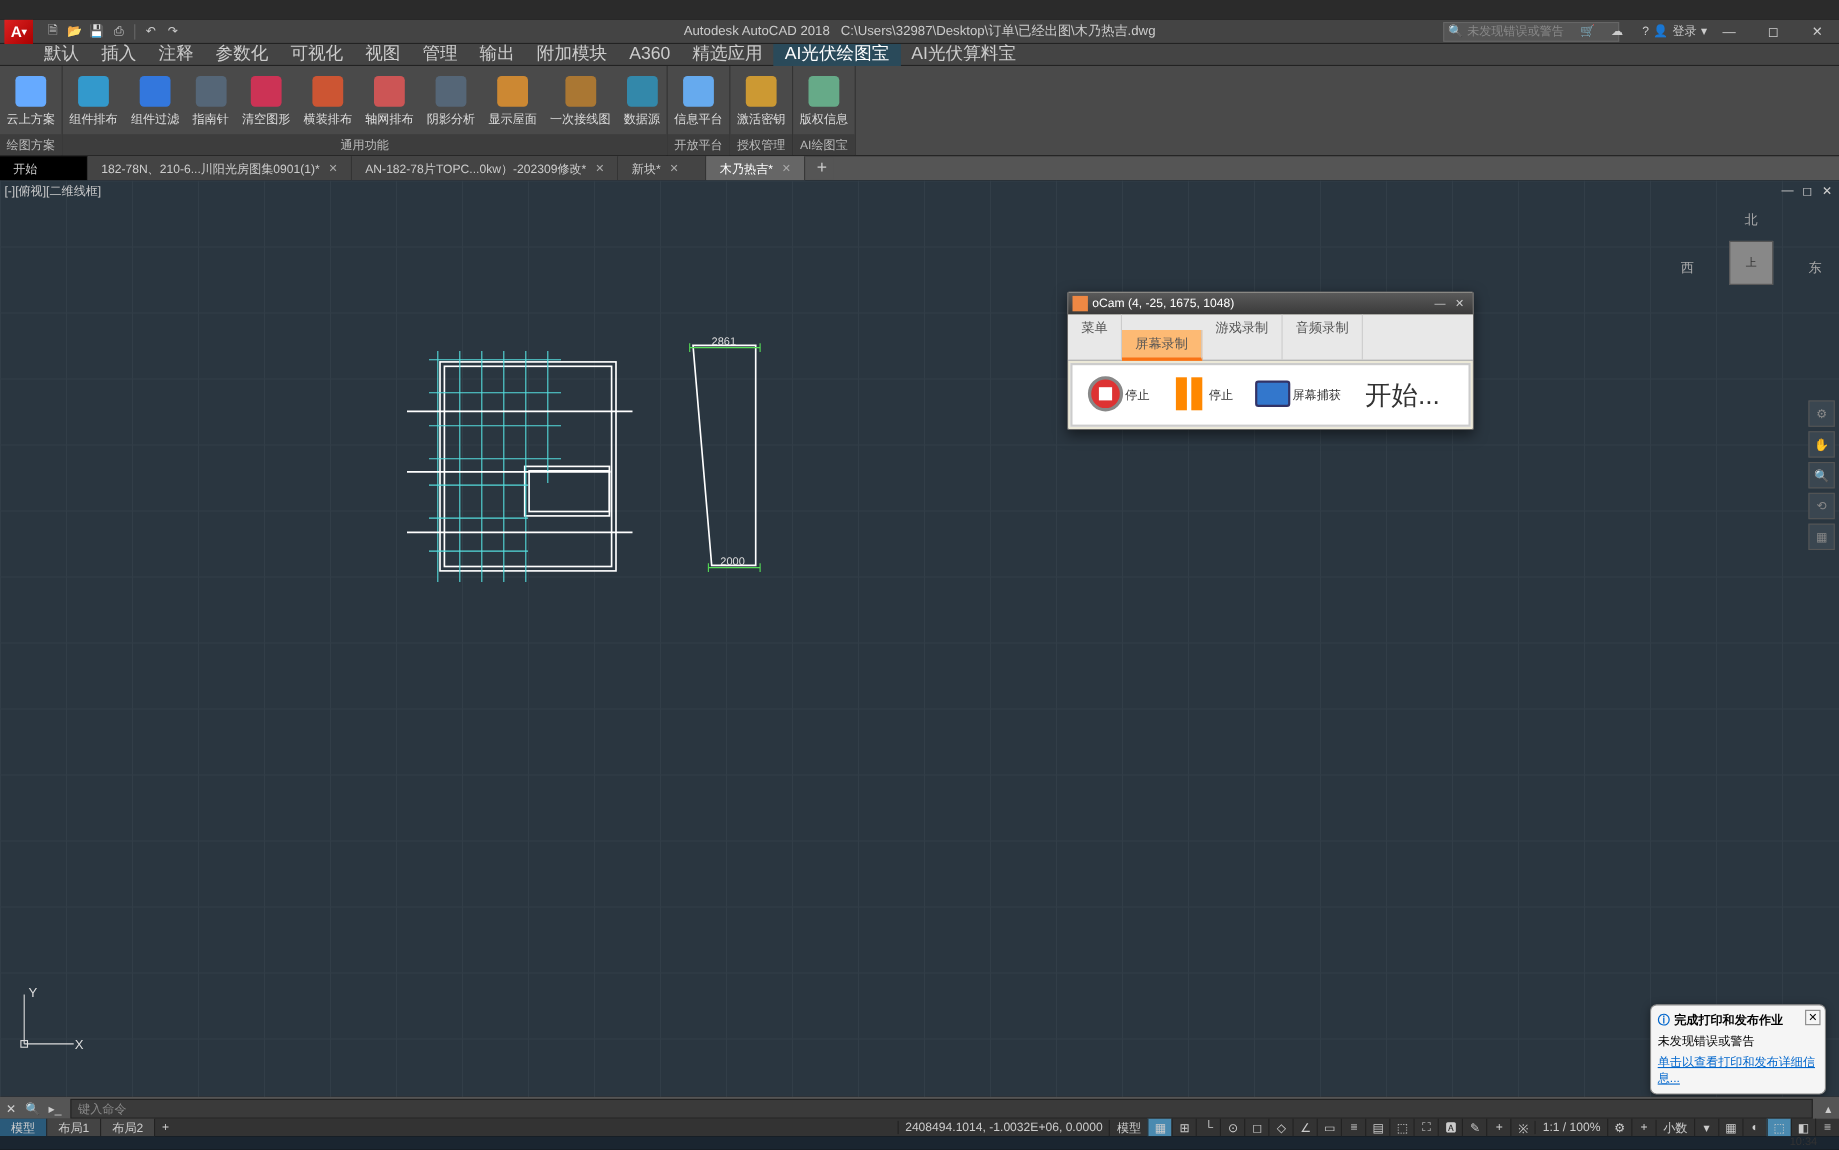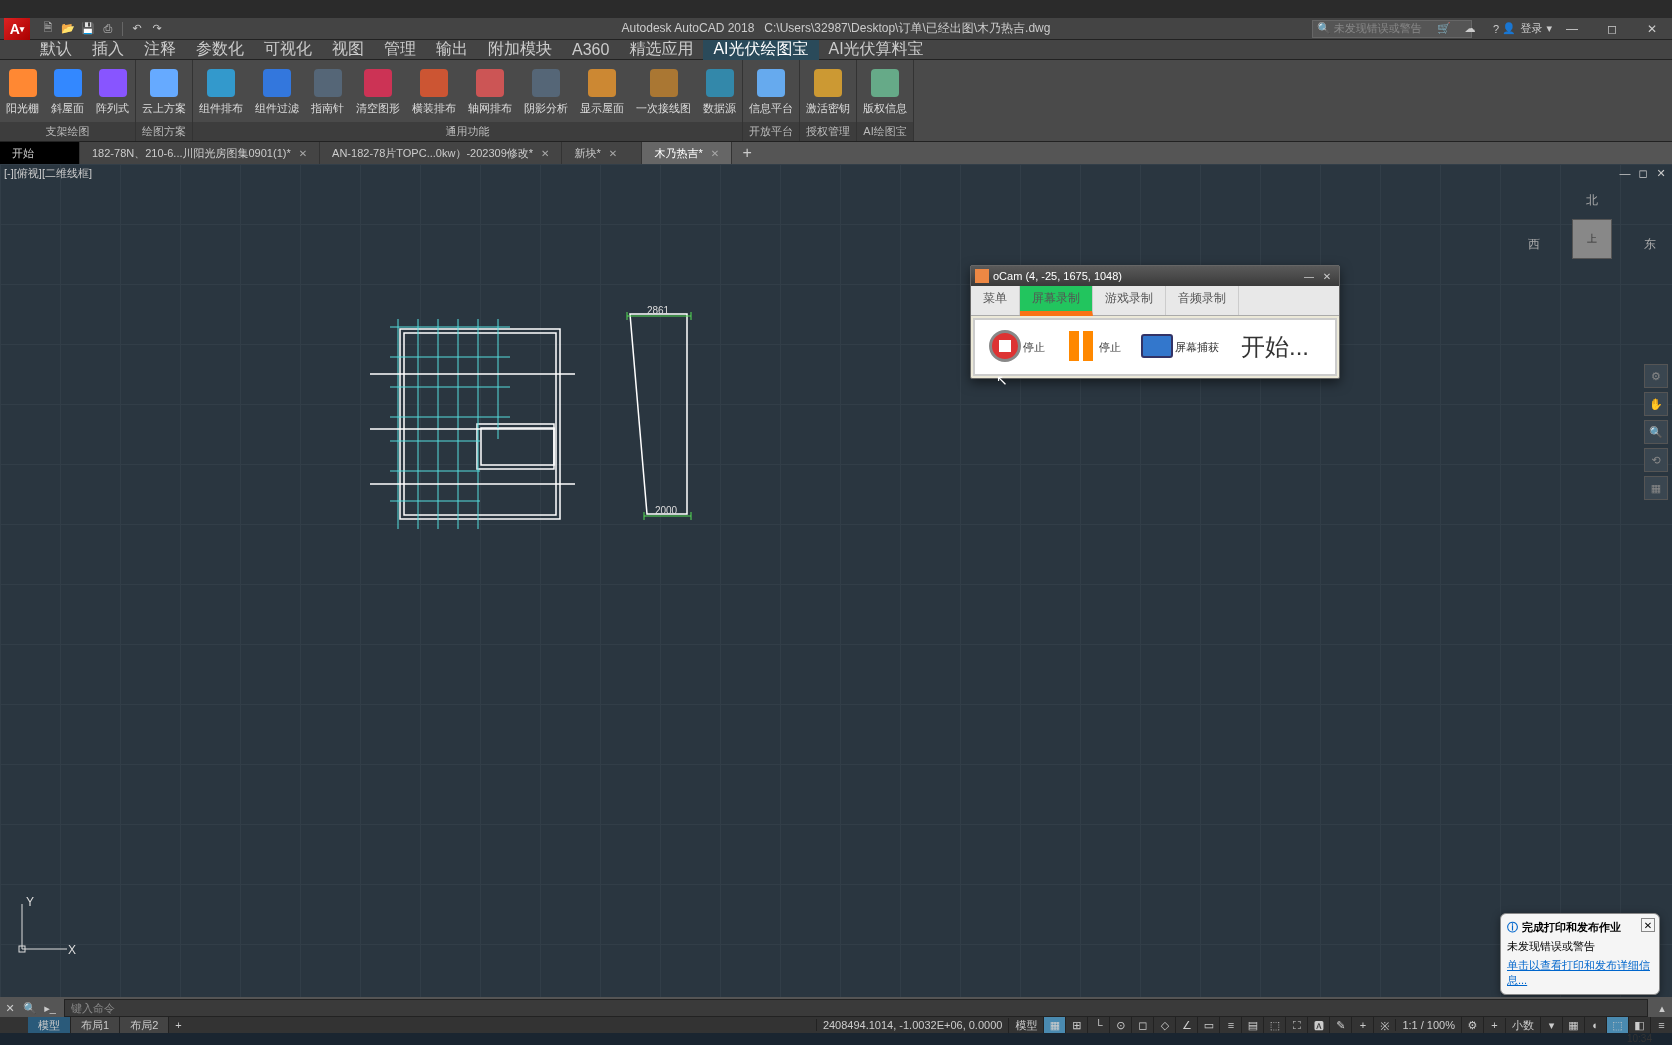--- a/index.html
+++ b/index.html
@@ -69,39 +69,39 @@
 .dwg-dim { stroke: #5d5; stroke-width: 1; fill: none; }
 .dwg-dim-text { fill: #ddd; font-size: 10px; text-anchor: middle; }
 
 
 .ocam { position: absolute; top: 265px; left: 970px; width: 370px; background: #ece9d8; border: 1px solid #666; box-shadow: 0 4px 12px rgba(0,0,0,0.5); border-radius: 2px; }
 .ocam-title { height: 20px; background: linear-gradient(#5a5a5a,#3a3a3a); color: #fff; font-size: 11px; display: flex; align-items: center; padding: 0 4px; }
 .ocam-title-controls { margin-left: auto; display: flex; gap: 2px; }
 .ocam-tc { width: 16px; height: 14px; display:flex; align-items:center; justify-content:center; color:#ccc; font-size:10px; cursor:pointer; }
 .ocam-tabs { display: flex; background: #e8e8e8; border-bottom: 1px solid #aaa; }
 .ocam-tab { padding: 4px 12px; font-size: 12px; color: #555; cursor: pointer; border-right: 1px solid #ccc; }
-.ocam-tab.active { background: #22c55e; border-bottom: 5px solid #f97316; margin-bottom: -1px; }
+.ocam-tab.active { background: #fdba74; border-bottom: 3px solid #f97316; margin-bottom: -1px; margin-top: 14px; }
 .ocam-body { display: flex; align-items: center; padding: 6px; background: #fff; border: 2px solid #ccc; margin: 2px; gap: 6px; }
 .ocam-btn { display: flex; align-items: center; font-size: 11px; color: #333; cursor: pointer; padding: 2px 6px; }
 .ocam-icon { width: 36px; height: 36px; display: flex; align-items: center; justify-content: center; margin-bottom: 2px; }
 .ocam-status { font-size: 24px; color: #333; margin-left: 10px; }
 
 
 .balloon { position: absolute; bottom: 50px; right: 12px; width: 160px; background: #f5f5f5; border: 1px solid #888; border-radius: 6px; padding: 6px; font-size: 11px; box-shadow: 0 2px 8px rgba(0,0,0,0.4); }
 .balloon-title { font-weight: bold; display: flex; align-items: center; gap: 4px; }
 .balloon-close { position: absolute; top: 4px; right: 4px; width: 14px; height: 14px; border: 1px solid #888; font-size: 10px; display:flex; align-items:center; justify-content:center; cursor:pointer; }
 .balloon-link { color: #06c; text-decoration: underline; cursor: pointer; }
 
 
 .cmdline { position: absolute; bottom: 26px; left: 0; right: 0; height: 22px; background: #555; display: flex; align-items: center; }
 .cmd-btn { width: 20px; height: 20px; display:flex; align-items:center; justify-content:center; color:#ccc; cursor:pointer; font-size:11px; }
 .cmd-input { flex: 1; height: 18px; background: #3a3a3a; border: 1px solid #222; color: #888; font-size: 11px; padding: 0 6px; display:flex; align-items:center; margin: 0 4px; }
 
 
-.statusbar { position: absolute; bottom: 12px; left: 0; right: 0; height: 16px; background: #333; display: flex; align-items: center; color: #ccc; font-size: 11px; padding-left: 28px; }
+.statusbar { position: absolute; bottom: 12px; left: 0; right: 0; height: 16px; background: #333; display: flex; align-items: center; color: #ccc; font-size: 11px; }
 .status-tab { padding: 0 10px; background: #444; border-right: 1px solid #222; cursor: pointer; height:100%; display:flex; align-items:center;}
 .status-tab.active { background: #2a5a7a; }
 .status-btn { width: 22px; height: 16px; display:flex; align-items:center; justify-content:center; border-left: 1px solid #222; cursor:pointer;}
 .status-btn.active { background: #4a8ab0; }
 .status-text { padding: 0 6px; border-left:1px solid #222;}
 .status-right { display:flex; align-items:center; height:100%;}
 
 
 .taskbar { position: absolute; bottom: 0; left: 0; right: 0; height: 12px; background: #1a2530; }
 .clock { position: absolute; right: 20px; bottom: 1px; color: #333; font-size: 10px; }
@@ -149,43 +149,20 @@
     <div class="menu-item">管理</div>
     <div class="menu-item">输出</div>
     <div class="menu-item">附加模块</div>
     <div class="menu-item">A360</div>
     <div class="menu-item">精选应用</div>
     <div class="menu-item active">AI光伏绘图宝</div>
     <div class="menu-item">AI光伏算料宝</div>
   </div>
 
 <div class="ribbon" id="ribbon">
-    <div class="ribbon-group">
-      <div class="ribbon-buttons">
-        <div class="ribbon-btn">
-          <div class="ribbon-icon">
-            <div style="width:28px;height:28px;background:#ff8833;border-radius:4px;"></div>
-          </div>
-          <div class="ribbon-label">阳光棚</div>
-        </div>
-        <div class="ribbon-btn">
-          <div class="ribbon-icon">
-            <div style="width:28px;height:28px;background:#3388ff;border-radius:4px;"></div>
-          </div>
-          <div class="ribbon-label">斜屋面</div>
-        </div>
-        <div class="ribbon-btn">
-          <div class="ribbon-icon">
-            <div style="width:28px;height:28px;background:#8855ff;border-radius:4px;"></div>
-          </div>
-          <div class="ribbon-label">阵列式</div>
-        </div>
-      </div>
-      <div class="ribbon-group-title">支架绘图</div>
-    </div>
     <div class="ribbon-group">
       <div class="ribbon-buttons">
         <div class="ribbon-btn">
           <div class="ribbon-icon">
             <div style="width:28px;height:28px;background:#66aaff;border-radius:4px;"></div>
           </div>
           <div class="ribbon-label">云上方案</div>
         </div>
       </div>
       <div class="ribbon-group-title">绘图方案</div>

